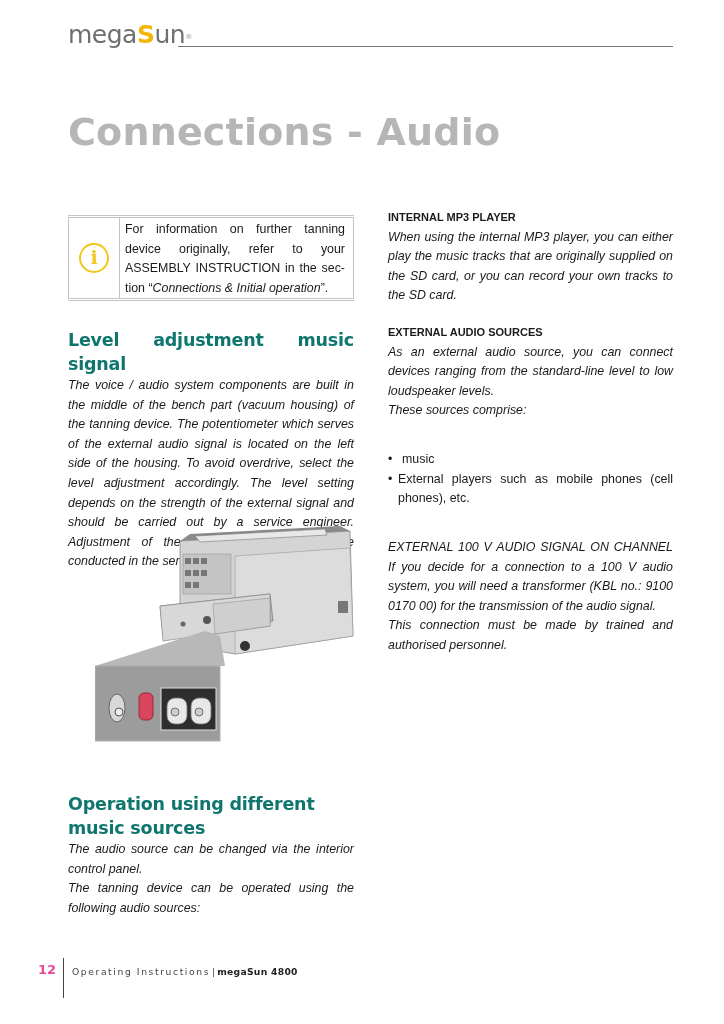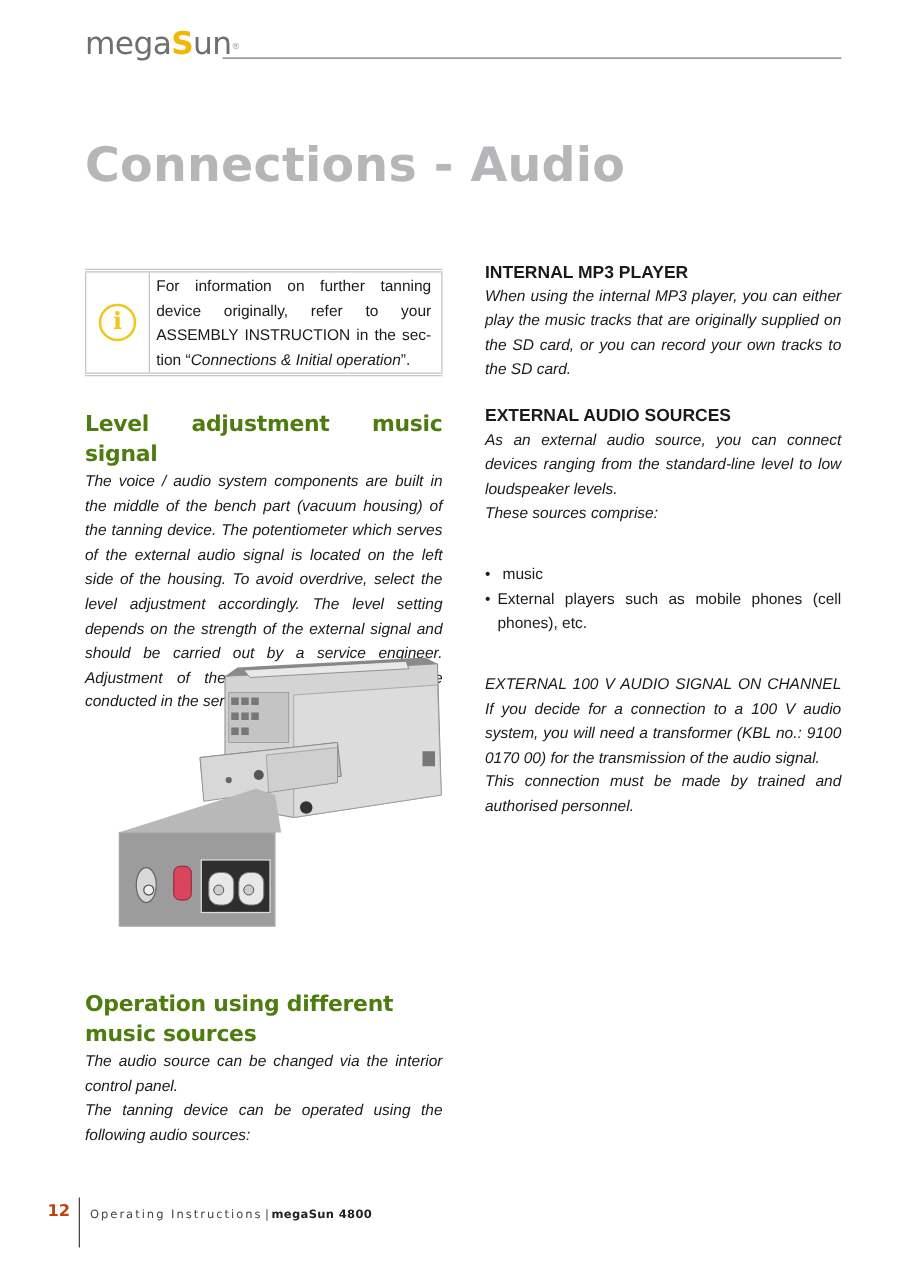--- a/index.html
+++ b/index.html
@@ -28,34 +28,34 @@
   .info-icon { width:30px; height:30px; border:2.5px solid #f2c61d; border-radius:50%;
                box-sizing:border-box; color:#f2c61d; font-family:"DejaVu Serif", serif;
                font-weight:bold; font-size:19px; line-height:25px; text-align:center; }
 
   
   .col { font-size:12.4px; line-height:19.6px; text-align:justify; }
   .col p { margin:0;font-style:italic; }
   .left-col { left:68px; width:286px; }
   .right-col { left:388px; width:285px; }
 
-  .red-heading { font-family:"DejaVu Sans", sans-serif; font-weight:bold; color:#4d7c0f;
+  .red-heading { font-family:"DejaVu Sans", sans-serif; font-weight:bold; color:#0f766e;
                  font-size:17.5px; line-height:24px; letter-spacing:-0.2px; }
-  .bold-heading { font-weight:bold; font-size:14px; line-height:19.6px; }
+  .bold-heading { font-weight:bold; font-size:11px; line-height:19.6px; }
 
   ul.bullets { list-style:none; margin:0; padding:0; }
   ul.bullets li { position:relative; padding-left:10px; }
   ul.bullets li::before { content:"•"; position:absolute; left:0; }
 
   
   .illus { left:95px; top:526px; width:265px; height:220px; }
 
   
   .page-num { left:38px; top:962px; font-family:"DejaVu Sans", sans-serif; font-weight:bold;
-              font-size:13px; color:#c2410c; }
+              font-size:13px; color:#ec4899; }
   .footer-vline { left:63px; top:958px; width:1px; height:40px; background:#444; }
   .footer-text { left:72px; top:966px; font-family:"DejaVu Sans", sans-serif; font-size:9.2px;
                  color:#444; letter-spacing:1.6px; }
   .footer-text .model { font-weight:bold; letter-spacing:0.3px; color:#222; }
   .footer-text .sep { letter-spacing:0; margin:0 2px; }
 </style>
 </head>
 <body>
 
 <div class="abs logo">

